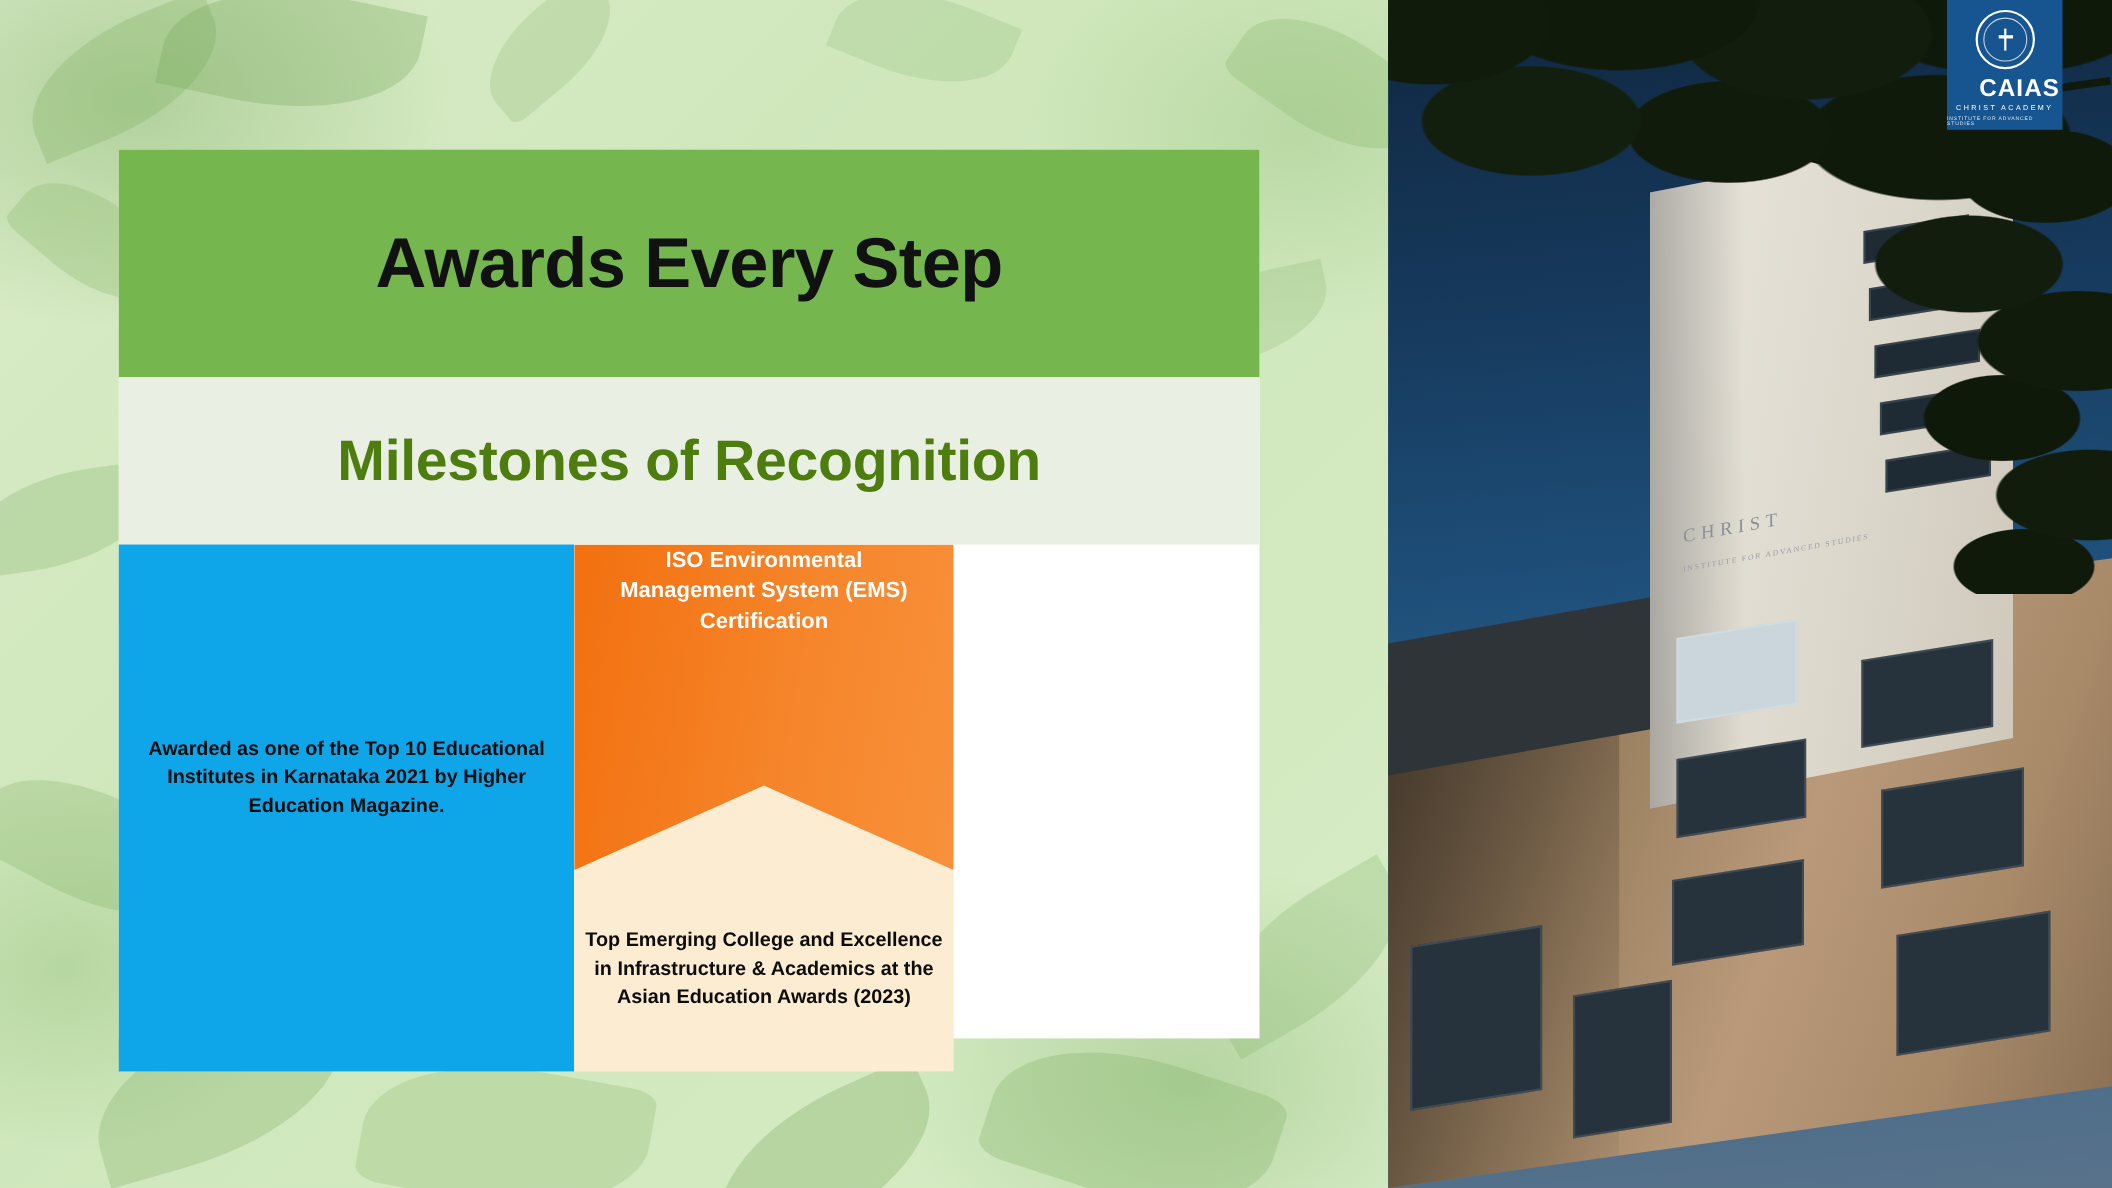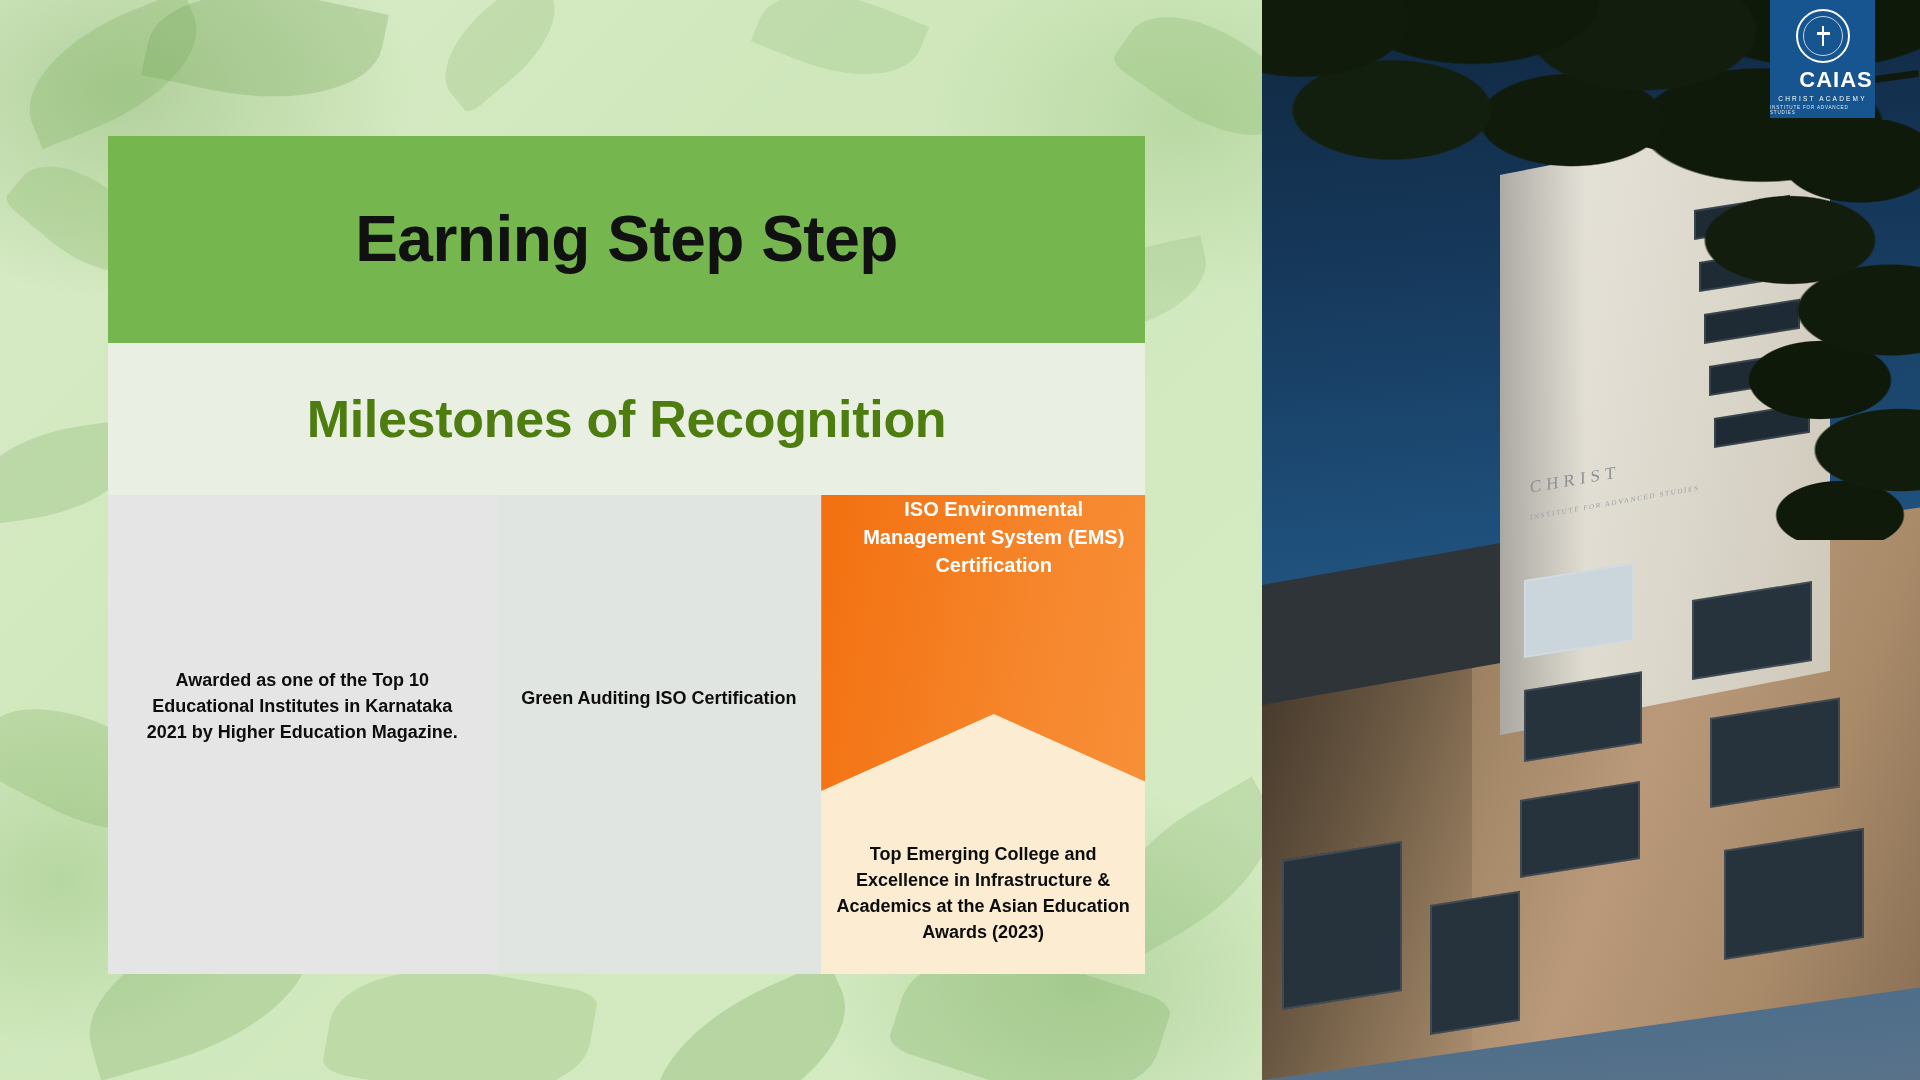--- a/index.html
+++ b/index.html
@@ -94,21 +94,21 @@
     left: 0; top: 359px;
     width: 1037px; height: 479px;
     display: flex;
   }
 
   .col {
     position: relative;
     height: 479px;
     overflow: hidden;
   }
-  .col-1 { width: 414px; background: #e5e5e5; }
+  .col-1 { width: 414px; background: #0ea5e9; }
   .col-2 { width: 346px; background: #e1e5e1; }
   .col-3 { width: 345px; background: #fbecd2; }
 
   .col-text {
     position: absolute;
     left: 0; right: 0;
     text-align: center;
     font-size: 18px;
     font-weight: bold;
     line-height: 1.45;
@@ -339,36 +339,33 @@
     <div class="leaf l10"></div>
     <div class="leaf l11 veinless"></div>
     <div class="leaf l12"></div>
     <div class="leaf l13 veinless"></div>
     <div class="leaf l14"></div>
   </div>
 
   <div class="card">
 
     <div class="title-band">
-      <h1>Earning Step Step</h1>
+      <h1>Awards Every Step</h1>
     </div>
 
     <div class="subtitle-band">
       <h2>Milestones of Recognition</h2>
     </div>
 
     <div class="columns">
 
       <div class="col col-1">
         <div class="col-text">Awarded as one of the Top 10 Educational Institutes in Karnataka 2021 by Higher Education Magazine.</div>
       </div>
 
-      <div class="col col-2">
-        <div class="col-text">Green Auditing ISO Certification</div>
-      </div>
 
       <div class="col col-3">
         <div class="chevron">
           <div class="chevron-text">ISO Environmental Management System (EMS) Certification</div>
         </div>
         <div class="bottom-text">Top Emerging College and Excellence in Infrastructure &amp; Academics at the Asian Education Awards (2023)</div>
       </div>
 
     </div>
   </div>

